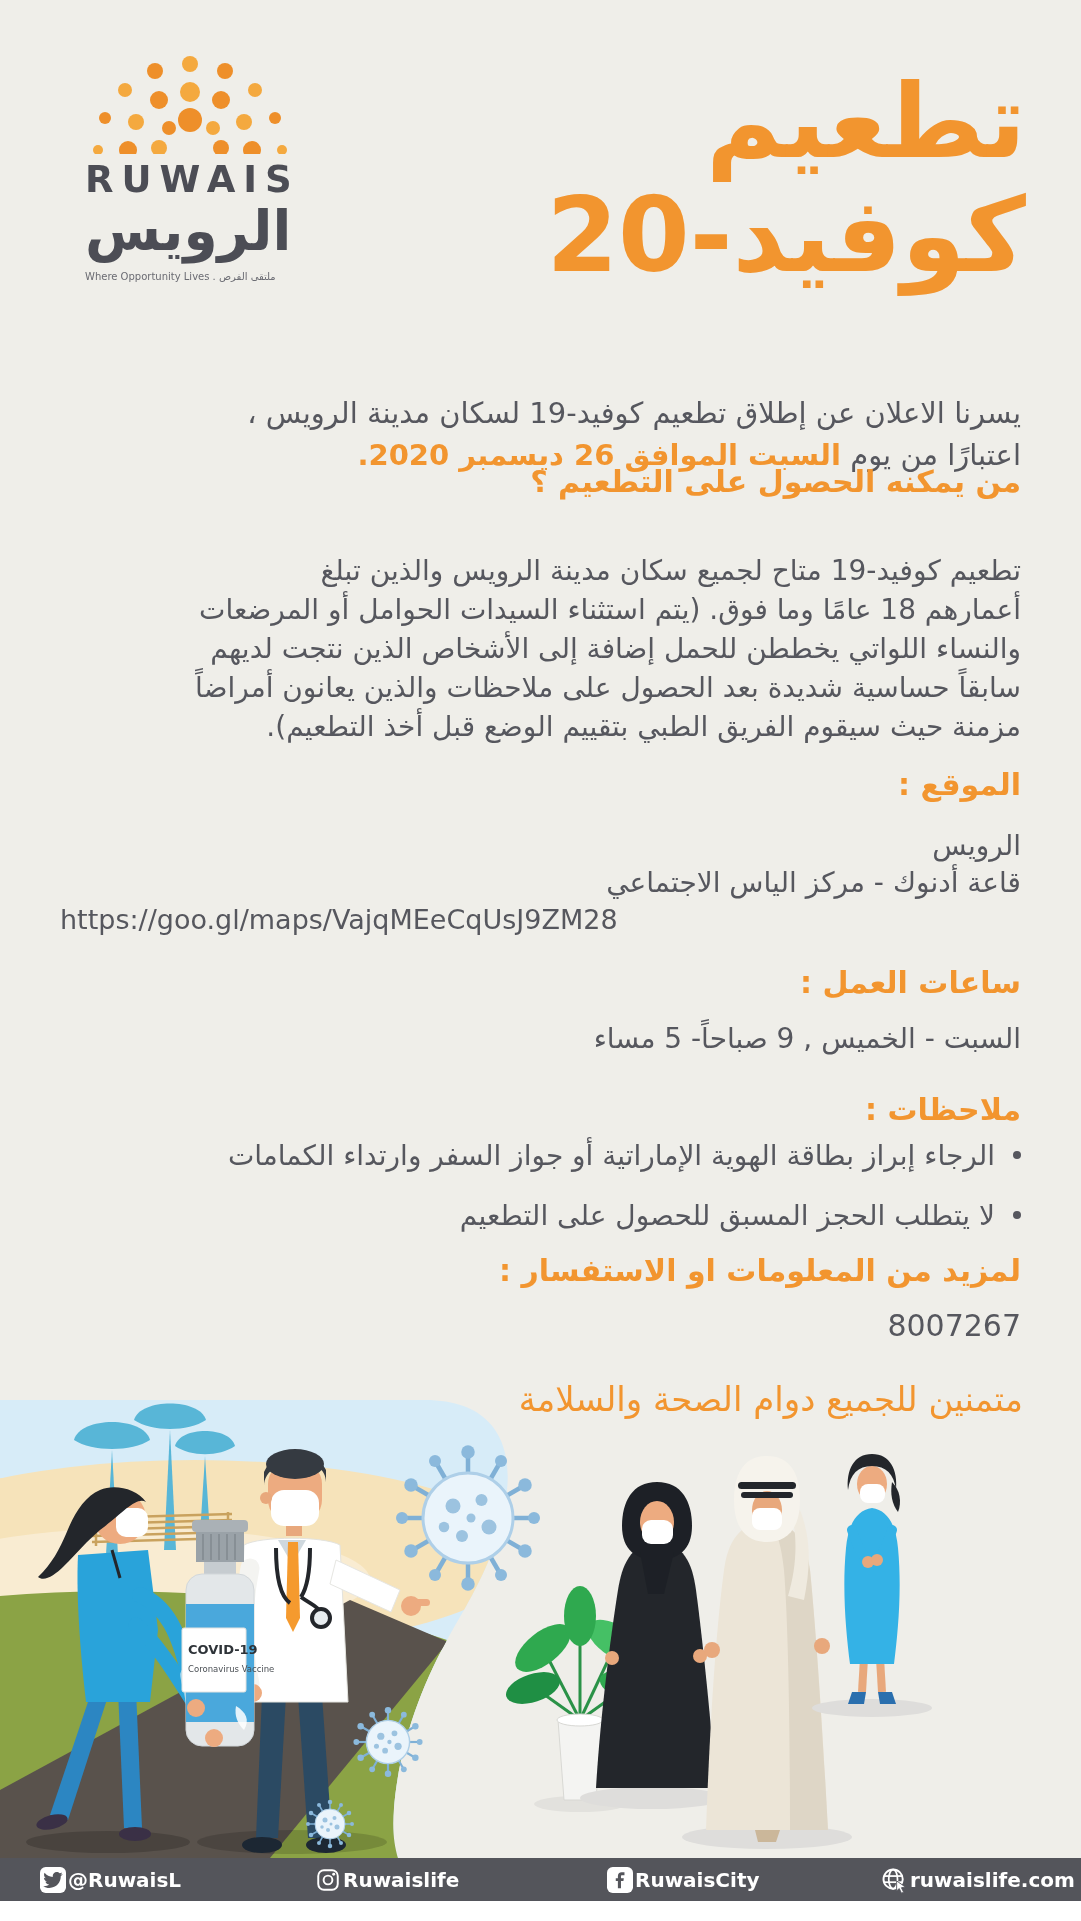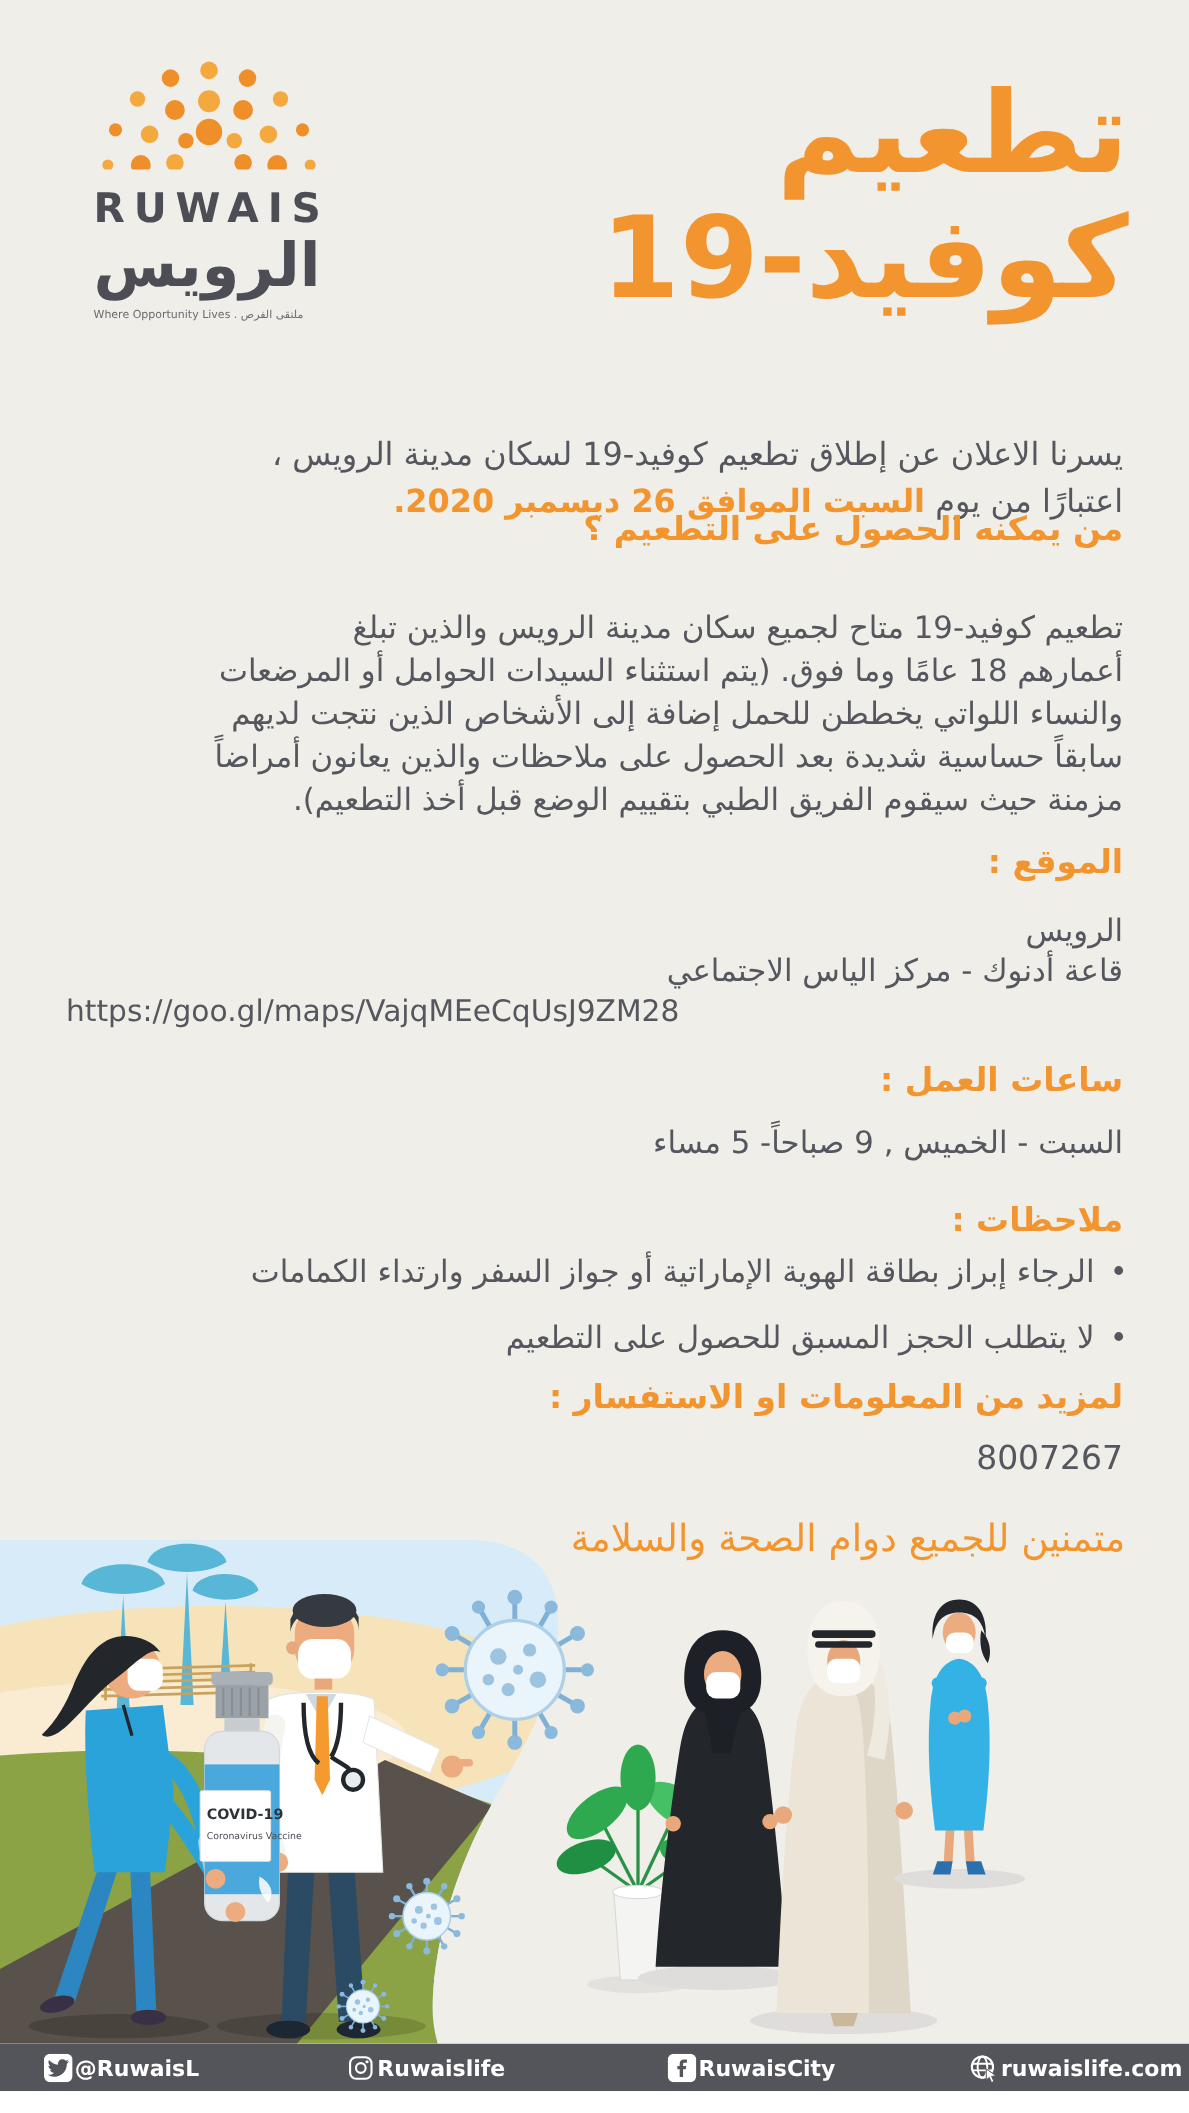--- a/index.html
+++ b/index.html
@@ -16,21 +16,21 @@
     font-family:"DejaVu Sans","Liberation Sans",sans-serif;
   }
   .poster{
     position:relative;width:1081px;height:1921px;
     background:var(--bg);overflow:hidden;
   }
   .abs{position:absolute;}
   .rtl{direction:rtl;text-align:right;}
   
   .logo{left:85px;top:52px;width:320px;}
-  .logo-brand-en{font-size:37px;font-weight:700;letter-spacing:8px;color:#4c4d55;margin-top:10px;}
+  .logo-brand-en{font-size:37px;font-weight:700;letter-spacing:8px;color:#4c4d55;margin-top:0;}
   .logo-brand-ar{font-size:55px;font-weight:700;color:#4c4d55;line-height:60px;direction:rtl;text-align:left;}
   .logo-tagline{font-size:10px;color:#6a6b72;margin-top:10px;white-space:nowrap;}
   
   .main-title{top:64px;right:55px;color:var(--accent);font-weight:700;
     font-size:103px;line-height:114px;}
   
   .intro{top:392px;right:60px;left:60px;font-size:29px;line-height:42px;color:var(--text);}
   .hl{color:var(--accent);font-weight:700;}
   .sec-heading{right:60px;left:60px;font-size:30px;font-weight:700;color:var(--accent);}
   .h-who{top:464px;}
@@ -91,21 +91,21 @@
         <circle cx="136" cy="96" r="8" fill="#ee8f2a"></circle>
       </g>
     </svg>
     <div class="logo-brand-en">RUWAIS</div>
     <div class="logo-brand-ar">الرويس</div>
     <div class="logo-tagline">Where Opportunity Lives . ملتقى الفرص</div>
   </div>
 
   <div class="abs rtl main-title">
     <div>تطعيم</div>
-    <div>كوفيد-19</div>
+    <div>كوفيد-20</div>
   </div>
 
   <div class="abs rtl intro">
     <div>يسرنا الاعلان عن إطلاق تطعيم كوفيد-19 لسكان مدينة الرويس ،</div>
     <div><span>اعتبارًا من يوم </span><span class="hl">السبت الموافق 26 ديسمبر 2020</span><span class="hl">.</span></div>
   </div>
 
   <div class="abs rtl sec-heading h-who">من يمكنه الحصول على التطعيم ؟</div>
   <div class="abs rtl para">
     <div>تطعيم كوفيد-19 متاح لجميع سكان مدينة الرويس والذين تبلغ</div>

